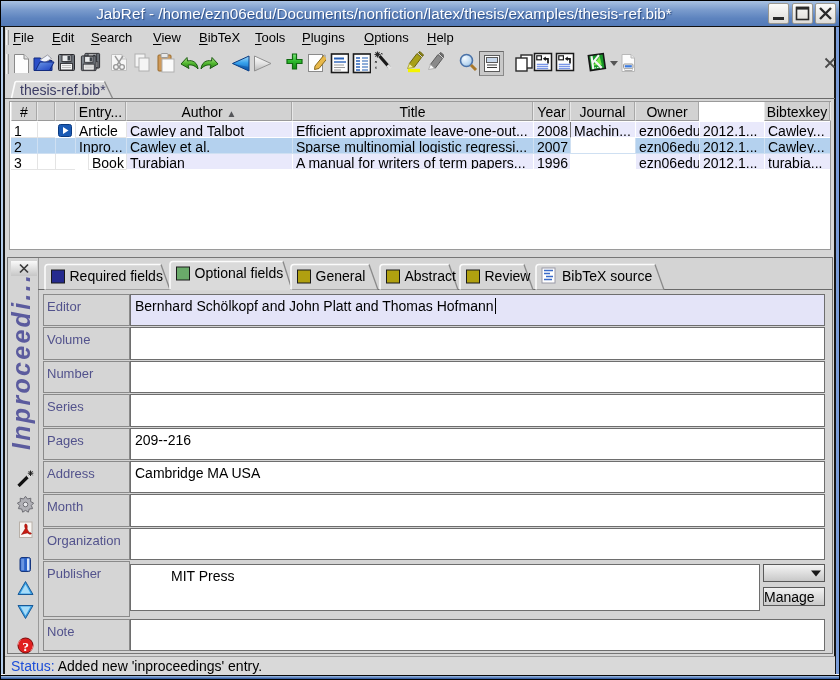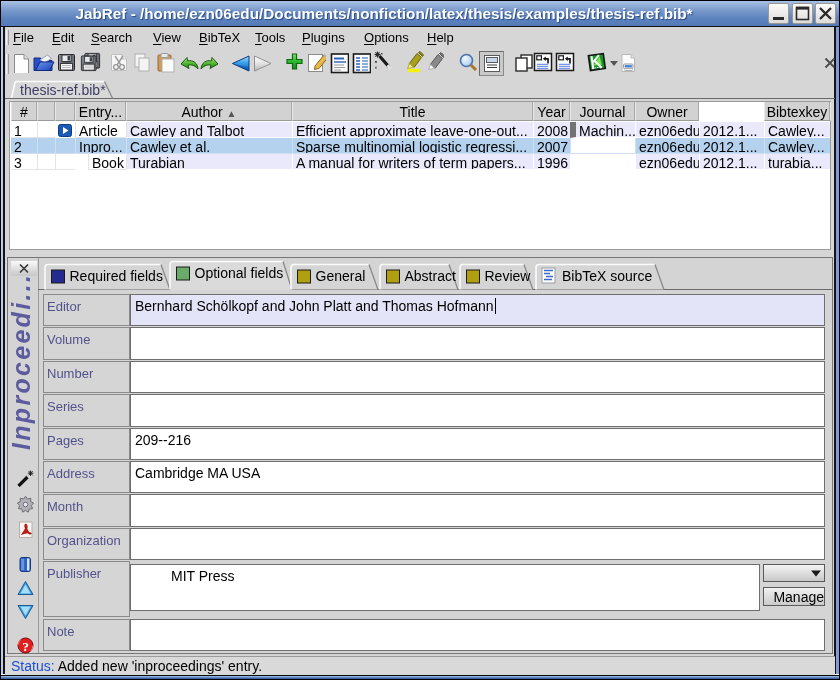--- a/index.html
+++ b/index.html
@@ -3,21 +3,21 @@
 <meta charset="utf-8">
 <style>
 * { margin:0; padding:0; box-sizing:border-box; }
 html,body { width:840px; height:680px; overflow:hidden; }
 body { font-family:"Liberation Sans", sans-serif; position:relative; background:#d6d6d6; }
 #win { position:absolute; left:0; top:0; width:840px; height:680px; background:#d6d6d6; }
 .abs { position:absolute; }
 #titlebar { position:absolute; left:1px; top:1px; width:838px; height:26px;
   background:linear-gradient(#a9c2e2 0%, #7b9ccd 35%, #5d83be 70%, #537ab8 100%);
   border-bottom:1px solid #111; }
-#title-text { position:absolute; left:0; right:72px; top:4px; text-align:center; font-size:15.3px; font-weight:bold; color:#fff; text-shadow:1px 1px 1px #2a4a80; white-space:nowrap; }
+#title-text { position:absolute; left:0; right:72px; top:4px; text-align:center; font-size:15.3px; font-weight:normal; color:#fff; text-shadow:1px 1px 1px #2a4a80; white-space:nowrap; }
 .winbtn { position:absolute; top:3px; width:21px; height:21px; background:linear-gradient(#fbfbfa,#dedcd8); border:1px solid #9a9890; border-radius:2px; }
 .winbtn svg { position:absolute; left:-1px; top:-1px; }
 #menubar { position:absolute; left:5px; top:27px; width:830px; height:22px; font-size:13px; color:#000; }
 .grip { position:absolute; width:3px; border-left:1px solid #f2f2f2; border-right:1px solid #9a9a9a; }
 .mi { position:absolute; top:3px; }
 .mi u { text-decoration-thickness:1px; text-underline-offset:2px; }
 #toolbar { position:absolute; left:5px; top:49px; width:830px; height:30px; }
 .ti { position:absolute; }
 #filetabs { position:absolute; left:5px; top:79px; width:830px; height:23px; }
 #maintable { position:absolute; left:9px; top:101px; width:822px; height:149px; background:#fff; border:1px solid #9a9a9a; font-size:14px; }
@@ -319,21 +319,21 @@
       <div class="td" style="left:1px;top:20px;width:26px;background:#ffffff;border-bottom:1px solid #e4e4e4;">1</div>
       <div class="td" style="left:27px;top:20px;width:18px;background:#ffffff;border-bottom:1px solid #e4e4e4;border-left:1px solid #e4e4e4;"></div>
       <div class="td" style="left:45px;top:20px;width:20px;background:#ffffff;padding-top:1px;"><svg width="14" height="13" style="margin-top:0.5px;">
           <rect x="0.5" y="0.5" width="13" height="12" rx="2" fill="#1a5ab4" stroke="#0a3a80"></rect>
           <path d="M5 3 L10.5 6.5 L5 10 Z" fill="#fff"></path>
         </svg></div>
       <div class="td" style="left:65px;top:20px;width:51px;background:#ffffff;border-bottom:1px solid #e4e4e4;border-left:1px solid #e4e4e4;">Article</div>
       <div class="td" style="left:116px;top:20px;width:166px;background:#e9e9fb;border-bottom:1px solid #fff;border-left:1px solid #e4e4e4;">Cawley and Talbot</div>
       <div class="td" style="left:282px;top:20px;width:241px;background:#e9e9fb;border-bottom:1px solid #fff;border-left:1px solid #ffffff;">Efficient approximate leave-one-out...</div>
       <div class="td" style="left:523px;top:20px;width:37px;background:#e9e9fb;border-bottom:1px solid #fff;border-left:1px solid #ffffff;">2008</div>
-      <div class="td" style="left:560px;top:20px;width:65px;background:#e9e9fb;border-bottom:1px solid #fff;border-left:6px solid #737373;">Machin...</div>
+      <div class="td" style="left:560px;top:20px;width:65px;background:#e9e9fb;border-bottom:1px solid #fff;border-left:1px solid #737373;">Machin...</div>
       <div class="td" style="left:625px;top:20px;width:64px;background:#e9e9fb;border-bottom:1px solid #fff;border-left:1px solid #ffffff;">ezn06edu</div>
       <div class="td" style="left:689px;top:20px;width:65px;background:#e9e9fb;border-bottom:1px solid #fff;border-left:1px solid #ffffff;">2012.1...</div>
       <div class="td" style="left:754px;top:20px;width:66px;background:#e9e9fb;border-bottom:1px solid #fff;border-left:1px solid #ffffff;">Cawley...</div>
       <div class="td" style="left:1px;top:36px;width:26px;background:#b4d1ee;border-bottom:1px solid #cfe0f2;">2</div>
       <div class="td" style="left:27px;top:36px;width:18px;background:#b4d1ee;border-bottom:1px solid #cfe0f2;border-left:1px solid #cfe0f2;"></div>
       <div class="td" style="left:45px;top:36px;width:20px;background:#b4d1ee;border-bottom:1px solid #cfe0f2;border-left:1px solid #cfe0f2;"></div>
       <div class="td" style="left:65px;top:36px;width:51px;background:#b4d1ee;border-bottom:1px solid #cfe0f2;border-left:1px solid #cfe0f2;">Inpro...</div>
       <div class="td" style="left:116px;top:36px;width:166px;background:#b4d1ee;border-bottom:1px solid #cfe0f2;border-left:1px solid #cfe0f2;">Cawley et al.</div>
       <div class="td" style="left:282px;top:36px;width:241px;background:#b4d1ee;border-bottom:1px solid #cfe0f2;border-left:1px solid #cfe0f2;">Sparse multinomial logistic regressi...</div>
       <div class="td" style="left:523px;top:36px;width:37px;background:#b4d1ee;border-bottom:1px solid #cfe0f2;border-left:1px solid #cfe0f2;">2007</div>
@@ -441,17 +441,17 @@
       <div class="flabel" style="left:35px;top:236.39999999999998px;width:87px;height:32.39999999999998px;">Month</div>
       <div class="finput" style="left:122px;top:236.39999999999998px;width:695px;height:32.39999999999998px;background:#fff;"></div>
       <div class="flabel" style="left:35px;top:269.79999999999995px;width:87px;height:32.40000000000009px;">Organization</div>
       <div class="finput" style="left:122px;top:269.79999999999995px;width:695px;height:32.40000000000009px;background:#fff;"></div>
       <div class="flabel" style="left:35px;top:303.20000000000005px;width:87px;height:56.299999999999955px;">Publisher</div>
       <div class="finput" style="left:122px;top:306.20000000000005px;width:630px;height:47.299999999999955px;padding-left:40px;">MIT Press</div>
       <div class="abs" style="left:755px;top:306.20000000000005px;width:62px;height:18px;background:linear-gradient(#f4f4f4,#c8c8c8);border:1px solid #5a5a5a;"></div>
       <svg class="abs" style="left:802px;top:311.20000000000005px;" width="12" height="9">
         <path d="M1 1.5 L11 1.5 L6 7.5 Z" fill="#1a1a1a"></path>
       </svg>
-      <div class="abs" style="left:755px;top:329.20000000000005px;width:62px;height:19px;background:linear-gradient(#f2f2f2,#cacaca);border:1px solid #5a5a5a;font-size:14px;text-align:right;padding-top:1px;">Manage</div>
+      <div class="abs" style="left:755px;top:329.20000000000005px;width:62px;height:19px;background:linear-gradient(#f2f2f2,#cacaca);border:1px solid #5a5a5a;font-size:14px;text-align:left;padding-top:1px;">Manage</div>
       <div class="flabel" style="left:35px;top:360.5px;width:87px;height:32.5px;">Note</div>
       <div class="finput" style="left:122px;top:360.5px;width:695px;height:32.5px;background:#fff;"></div>
     </div>
 <div id="statusbar"><span class="sl">Status:</span> Added new 'inproceedings' entry.</div>
 </div>
 </body></html>

